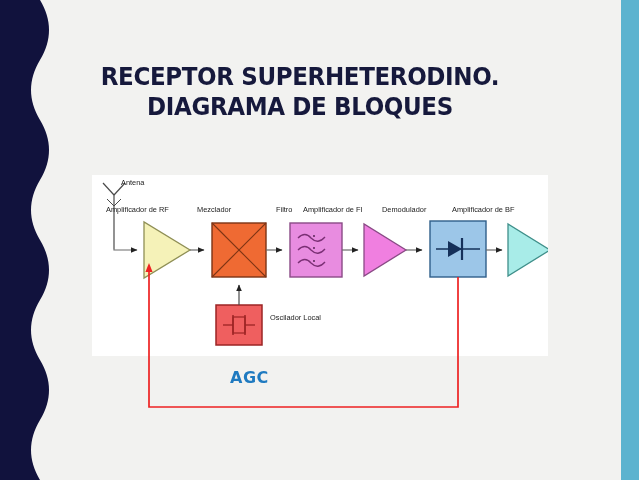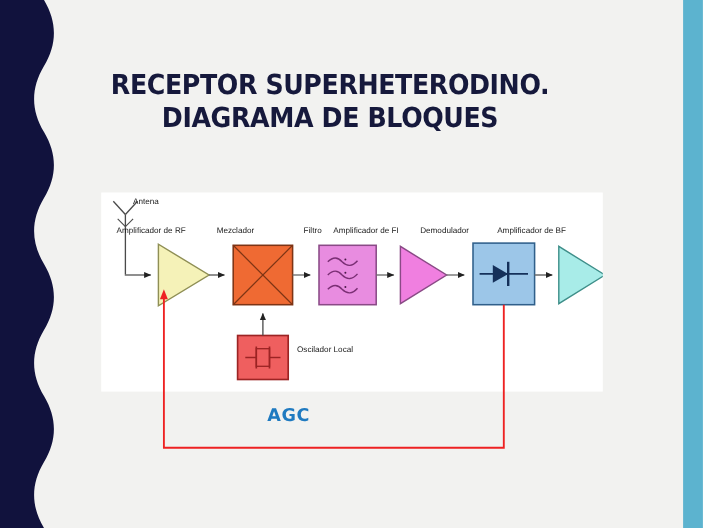--- a/index.html
+++ b/index.html
@@ -66,21 +66,21 @@
     top: 175px;
   }
   
   #agc-layer {
     position: absolute;
     left: 92px;
     top: 175px;
   }
   #agc-label {
     position: absolute;
-    left: 243px;
+    left: 230px;
     top: 368px;
     color: #1f7ac0;
     font-family: "DejaVu Sans", sans-serif;
     font-weight: bold;
     font-size: 16px;
     letter-spacing: 0.5px;
   }
   .dlabel {
     font-family: "Liberation Sans", sans-serif;
     font-size: 7.4px;

